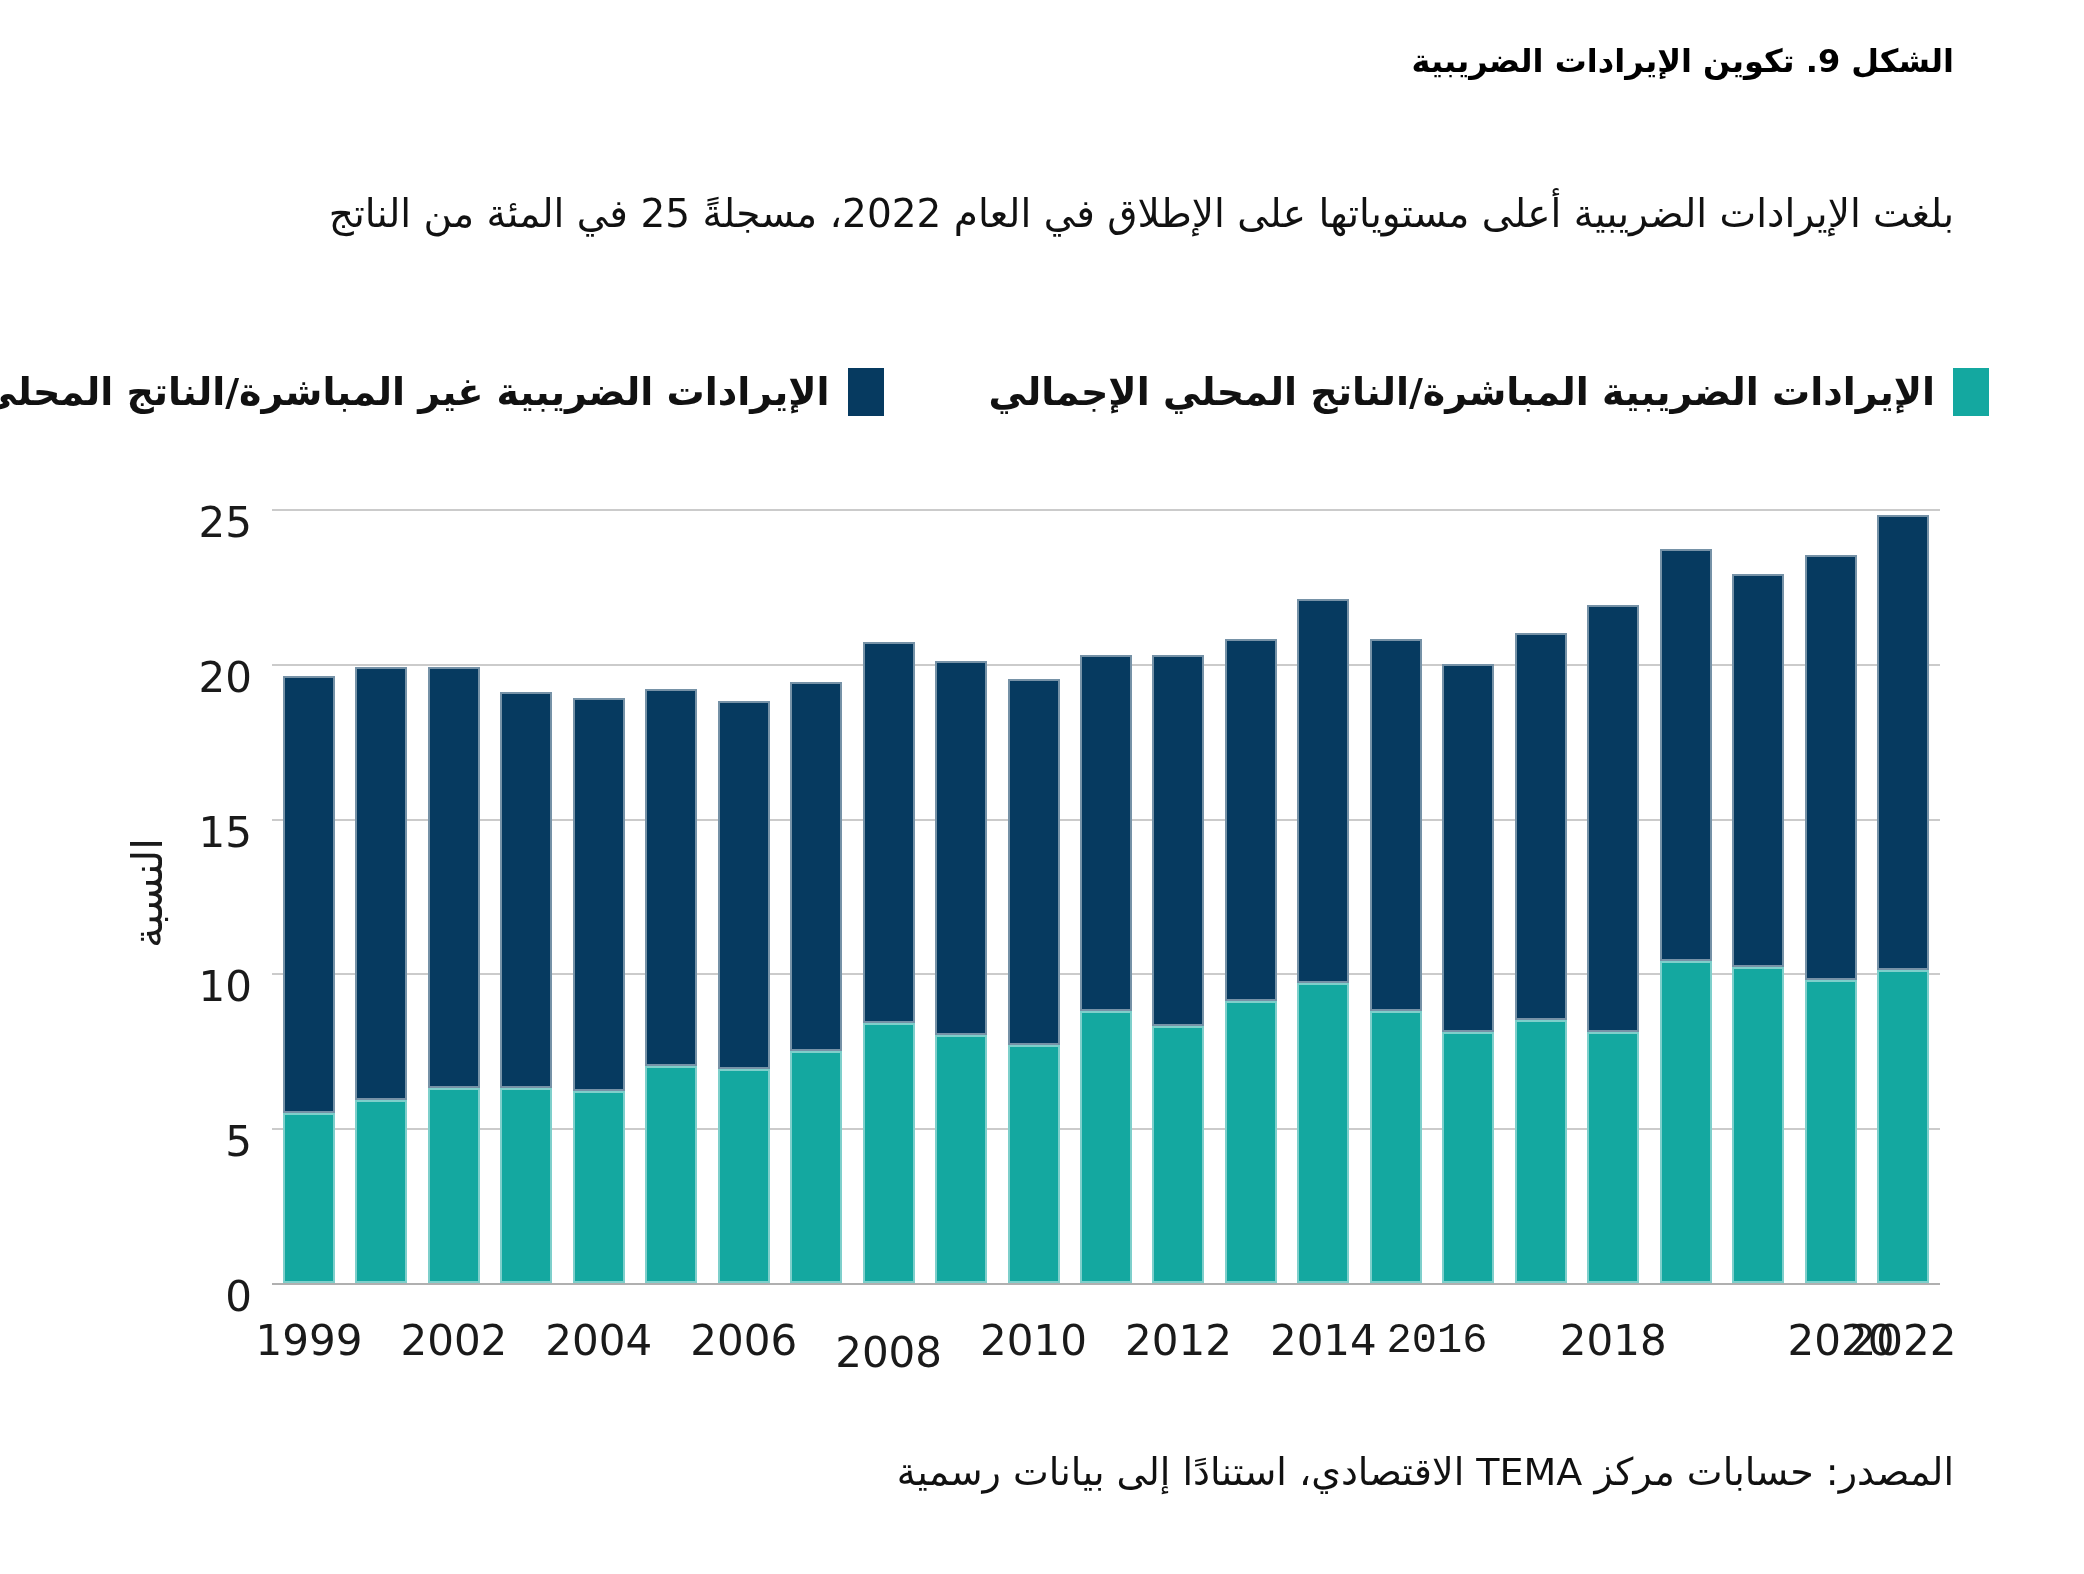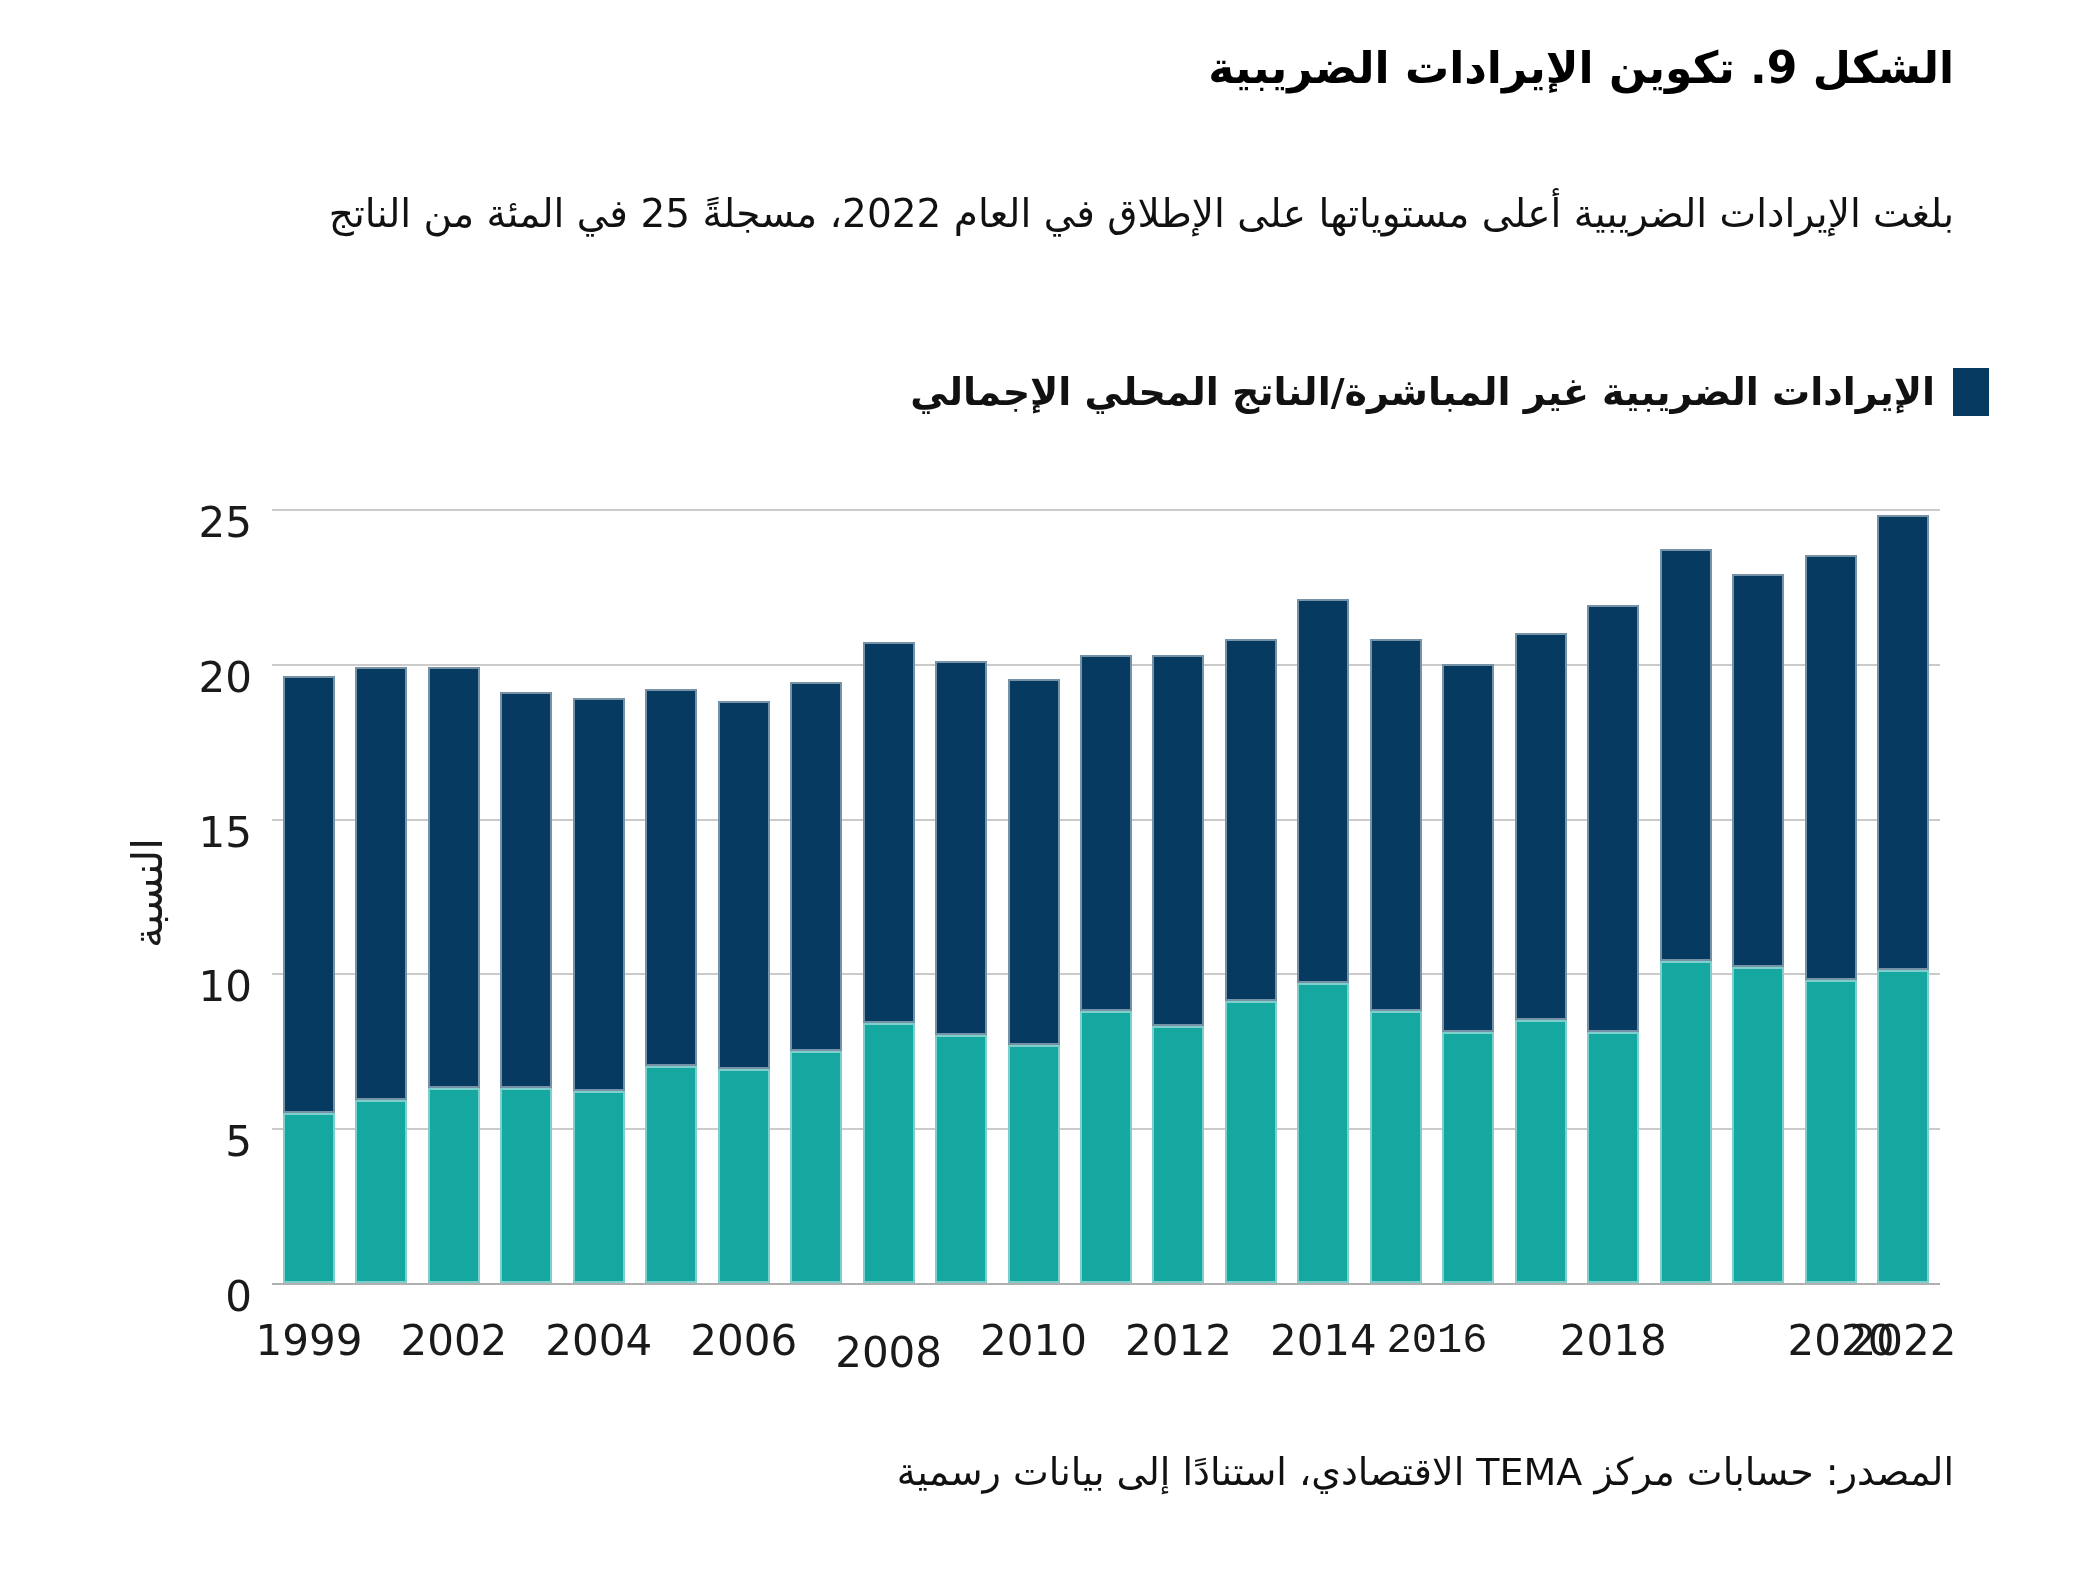--- a/index.html
+++ b/index.html
@@ -4,21 +4,21 @@
 <style>
   html,body { margin:0; padding:0; }
   body {
     width:2084px; height:1574px; position:relative; overflow:hidden;
     background:#ffffff; color:#1a1a1a;
     font-family:"DejaVu Sans","Liberation Sans",sans-serif;
   }
   .title {
     position:absolute; top:42px; right:130px; left:100px;
     text-align:right; direction:rtl;
-    font-size:44px; font-weight:bold; color:#000;
+    font-size:32px; font-weight:bold; color:#000;
   }
   .subtitle {
     position:absolute; top:188px; right:130px; left:100px;
     text-align:right; direction:rtl;
     font-size:39px; line-height:1.34; color:#111;
   }
   .legend {
     position:absolute; top:368px; right:95px; left:60px;
     direction:rtl; display:flex; column-gap:105px; align-items:flex-start;
     font-weight:bold; font-size:38px; color:#111;
@@ -55,20 +55,24 @@
 </head>
 <body>
 
 <div class="title">الشكل 9. تكوين الإيرادات الضريبية</div>
 
 <div class="subtitle">
   <div>بلغت الإيرادات الضريبية أعلى مستوياتها على الإطلاق في العام 2022، مسجلةً 25 في المئة من الناتج</div>
 </div>
 
 <div class="legend">
+  <div class="legend-item">
+    <span class="swatch" style="background: rgb(20, 168, 160);"></span>
+    <span>الإيرادات الضريبية المباشرة/الناتج المحلي الإجمالي</span>
+  </div>
   <div class="legend-item">
     <span class="swatch" style="background: rgb(6, 58, 96);"></span>
     <span>الإيرادات الضريبية غير المباشرة/الناتج المحلي الإجمالي</span>
   </div>
 </div>
 
 <div class="ylabel">النسبة</div>
 
 <div class="plot" id="plot">
     <div class="gridline zero" style="top: 774px;"></div>

